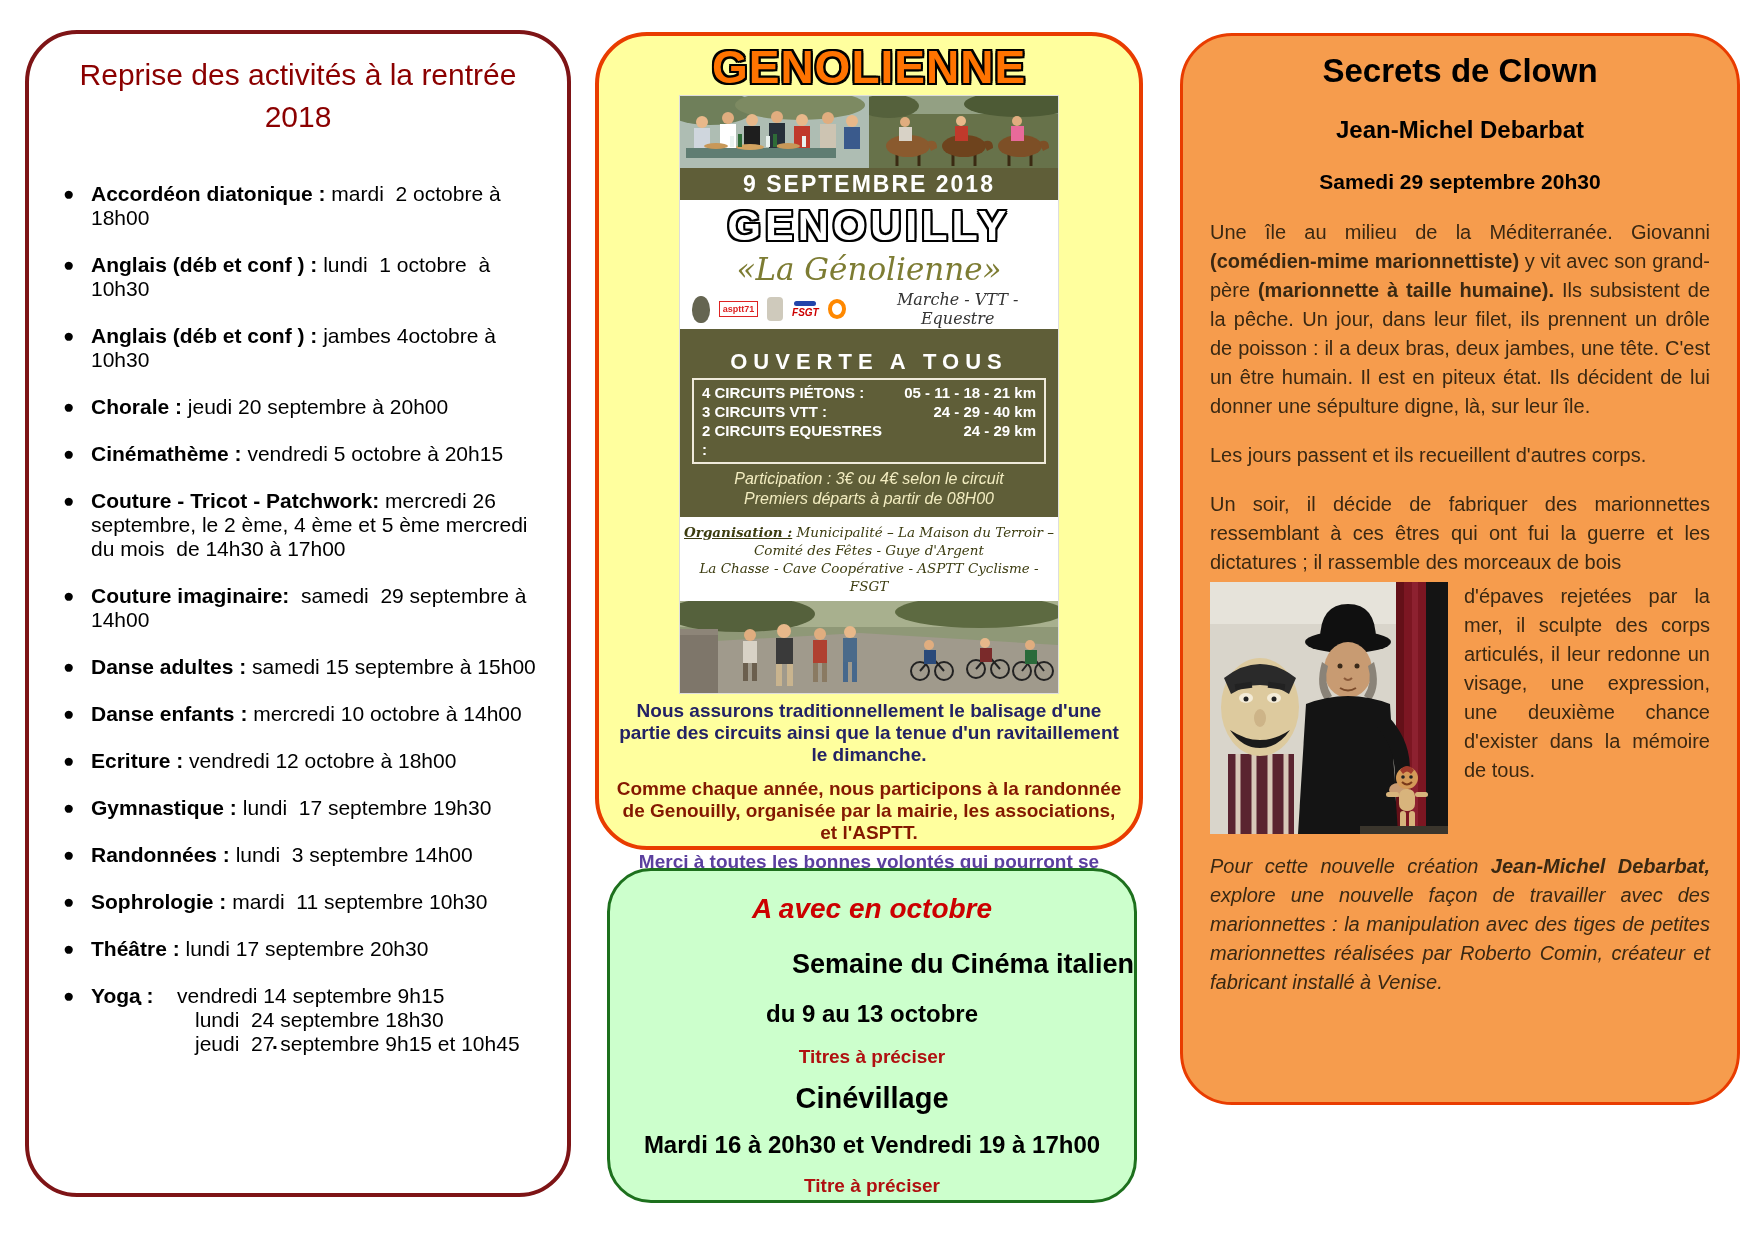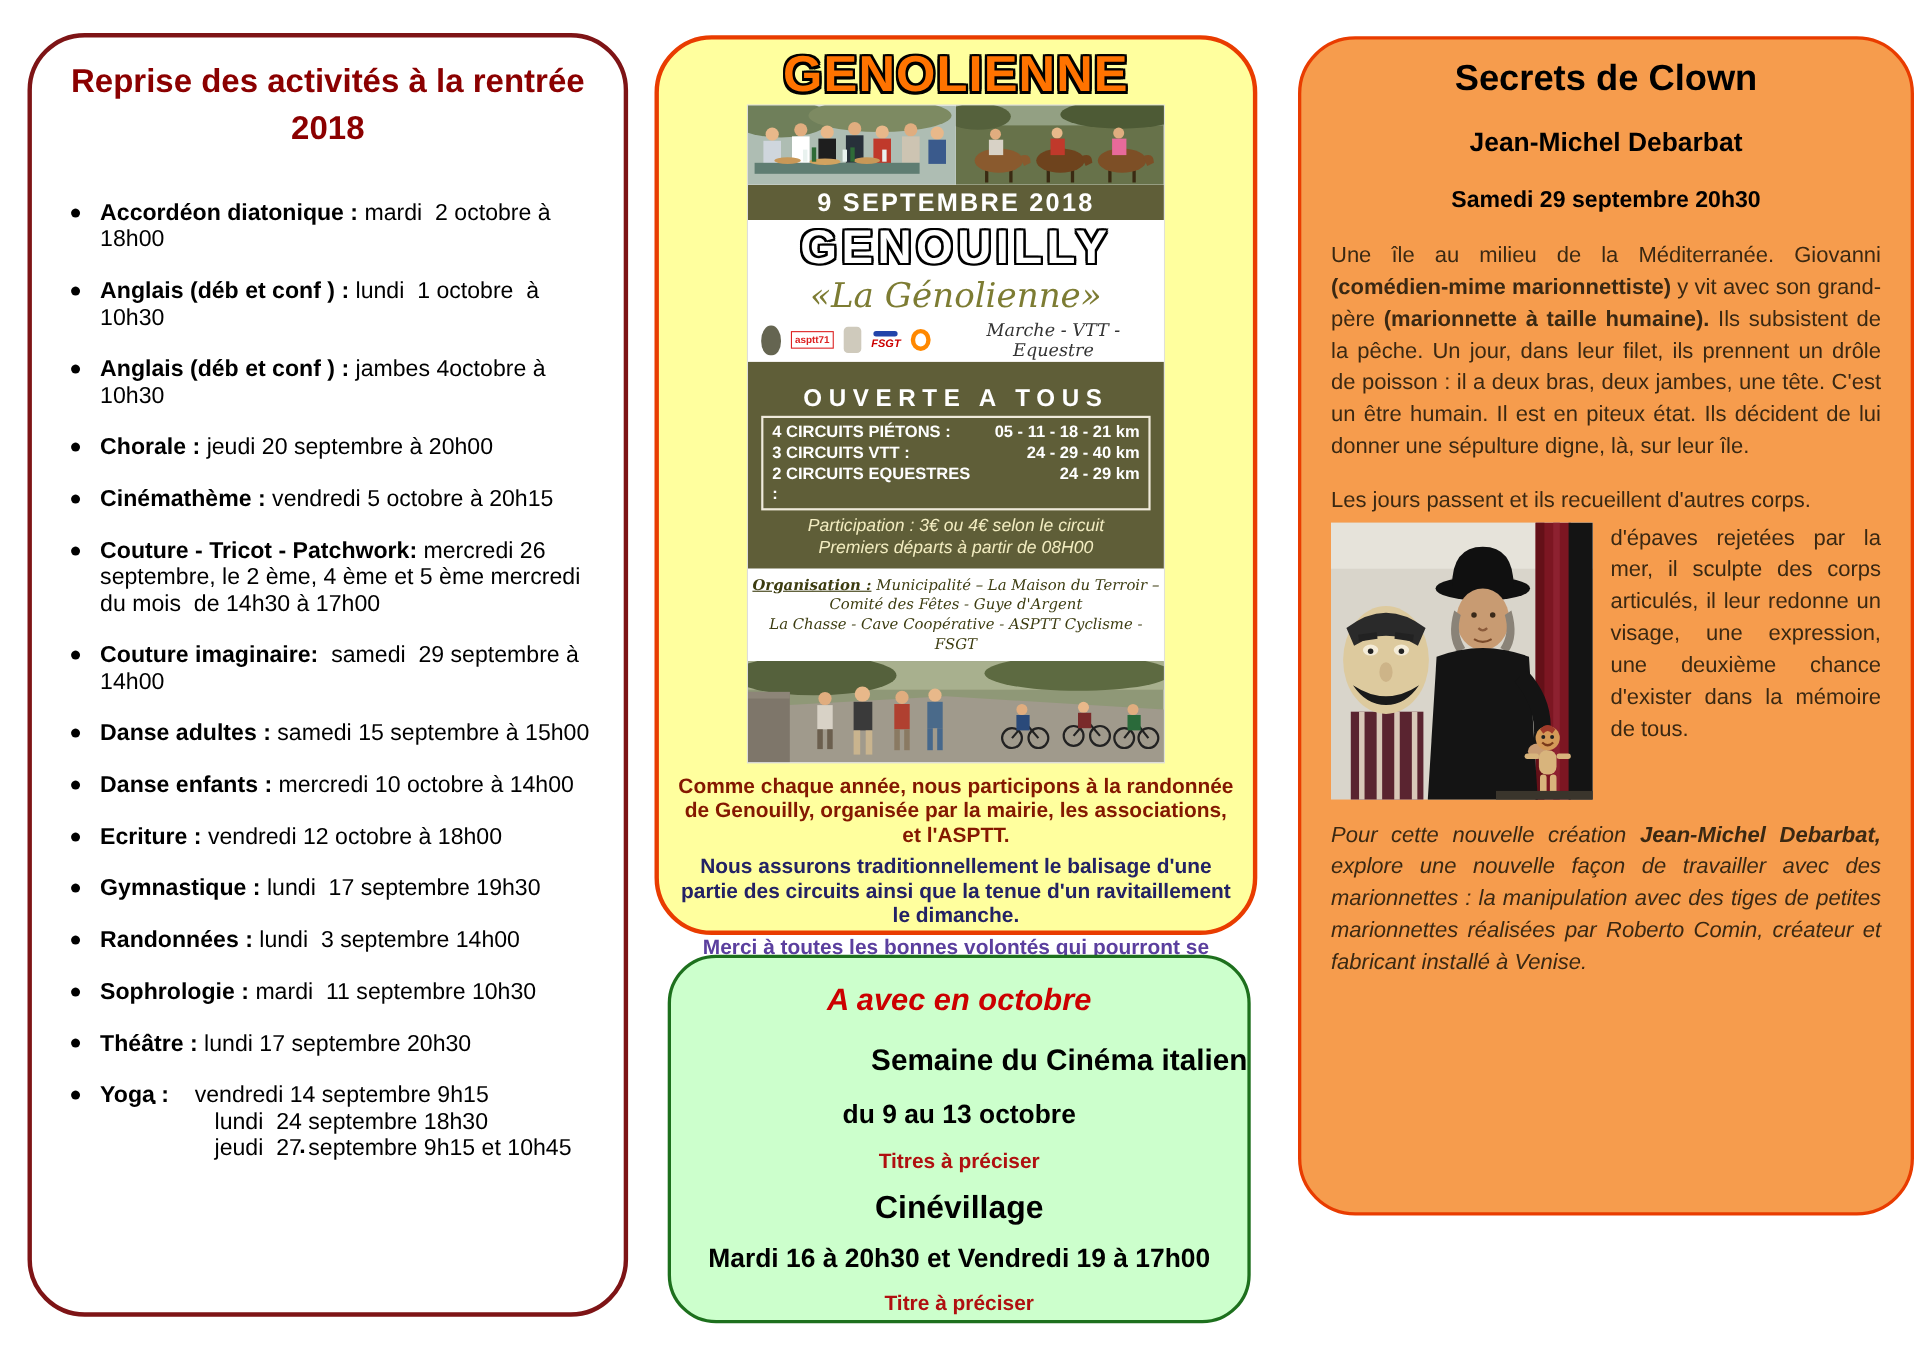--- a/index.html
+++ b/index.html
@@ -2,21 +2,21 @@
 <html style="--maroon-border: #7e1416; --title-red: #8b0000; --yellow-bg: #ffff9e; --orange-border: #e93c00; --genolienne-orange: #ff7300; --olive: #5f5e38; --script-olive: #7d7c33; --green-bg: #ccffcc; --green-border: #1d701d; --accent-red: #cc0000; --note-red: #b01010; --orange-bg: #f69c4d; --purple: #5b3f9e; --navy: #232265; --para-maroon: #841800; --body-text: #3a2812;"><head>
 <meta charset="utf-8">
 <style>
   html,body{margin:0;padding:0;background:#fff;}
   #page{position:relative;width:1754px;height:1239px;background:#fff;overflow:hidden;
         font-family:"Liberation Sans",sans-serif;}
 
   
   .left-panel{position:absolute;left:25px;top:30px;width:546px;height:1167px;box-sizing:border-box;
               border:4px solid var(--maroon-border);border-radius:52px;background:#fff;}
-  .left-title{color:var(--title-red);font-weight:bold;font-size:30px;line-height:42px;
+  .left-title{color:var(--title-red);font-weight:normal;font-size:30px;line-height:42px;
               text-align:center;margin-top:20px;}
   .act-list{margin-top:44px;padding:0 16px 0 34px;}
   .act-item{display:flex;margin-bottom:23px;font-size:21px;line-height:24px;color:#000;}
   .bullet{width:28px;flex:none;font-size:19px;}
   .act-text{flex:1;}
   .act-name{font-weight:bold;}
   .act-detail{white-space:pre-wrap;}
   .act-extra{display:block;padding-left:104px;white-space:pre-wrap;}
   .trailing-dot{position:absolute;font-weight:bold;font-size:21px;color:#000;}
   .dot1{left:108px;top:952px;}
@@ -329,41 +329,42 @@
           <circle cx="249" cy="44" r="5" fill="#e0ad7f"></circle>
             <rect x="244" y="49" width="12" height="14" fill="#2a4a7a"></rect>
           <circle cx="305" cy="42" r="5" fill="#e8b88a"></circle>
             <rect x="300" y="47" width="12" height="14" fill="#7a2a2a"></rect>
           <circle cx="350" cy="44" r="5" fill="#e0ad7f"></circle>
             <rect x="345" y="49" width="12" height="14" fill="#2a6a3a"></rect>
         </svg>
       </div>
     </div>
 
+    <div class="mid-para mid-para2">Nous assurons traditionnellement le balisage d'une partie des circuits ainsi que la tenue d'un ravitaillement le dimanche.</div>
     <div class="mid-para mid-para1">Comme chaque année, nous participons à la randonnée de Genouilly, organisée par la mairie, les associations, et l'ASPTT.</div>
-    <div class="mid-para mid-para2">Nous assurons traditionnellement le balisage d'une partie des circuits ainsi que la tenue d'un ravitaillement le dimanche.</div>
     <div class="mid-para mid-para3"><span style="color: rgb(91, 63, 158);">Merci à toutes les bonnes volontés qui pourront se joindre à nous :</span><span style="color: rgb(35, 34, 101);"> pour cela, signalez-vous auprès du secrétariat au 03 85 49 23 05.</span></div>
   </div>
 
   <div class="green-panel">
     <div class="venir">A avec en octobre</div>
     <div class="semaine">Semaine du Cinéma italien</div>
     <div class="du913">du  9 au 13 octobre</div>
     <div class="note-red">Titres à préciser</div>
     <div class="cinevillage">Cinévillage</div>
     <div class="mardi">Mardi 16 à 20h30 et Vendredi 19 à 17h00</div>
     <div class="note-red note2">Titre à préciser</div>
   </div>
 
   <div class="orange-panel">
     <div class="sdc-title">Secrets de Clown</div>
     <div class="sdc-sub">Jean-Michel Debarbat</div>
     <div class="sdc-date">Samedi 29 septembre 20h30</div>
     <div class="sdc-para"><span>Une île au milieu de la Méditerranée. Giovanni </span><span style="font-weight: bold;">(comédien-mime marionnettiste)</span><span> y vit avec son grand-père </span><span style="font-weight: bold;">(marionnette à taille humaine).</span><span> Ils subsistent de la pêche. Un jour, dans leur filet, ils prennent un drôle de poisson : il a deux bras, deux jambes, une tête. C'est un être humain. Il est en piteux état. Ils décident de lui donner une sépulture digne, là, sur leur île.</span></div>
     <div class="sdc-para sdc-para2">Les jours passent et ils recueillent d'autres corps.</div>
+    <div class="sdc-para sdc-para3">Un soir, il décide de fabriquer des marionnettes ressemblant à ces êtres qui ont fui la guerre et les dictatures ; il rassemble des morceaux de bois</div>
     <div class="sdc-row">
       <svg class="sdc-photo" width="238" height="252" viewBox="0 0 238 252">
         <rect width="238" height="252" fill="#d9d5cb"></rect>
         <rect width="238" height="42" fill="#e6e3da"></rect>
         <rect x="186" y="0" width="32" height="252" fill="#7c1622"></rect>
         <rect x="186" y="0" width="8" height="252" fill="#641018"></rect>
         <rect x="202" y="0" width="6" height="252" fill="#8d2130"></rect>
         <rect x="216" y="0" width="22" height="252" fill="#141414"></rect>
         <rect x="18" y="172" width="66" height="80" fill="#5a2430"></rect>
         <g stroke="#d8c8b8" stroke-width="5">

